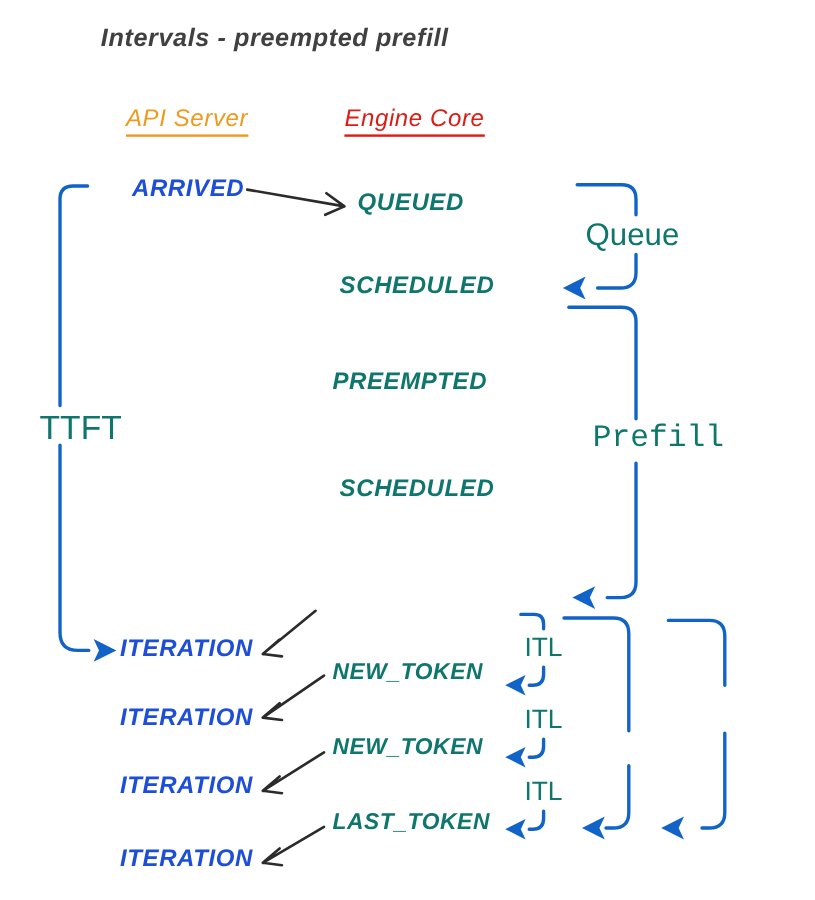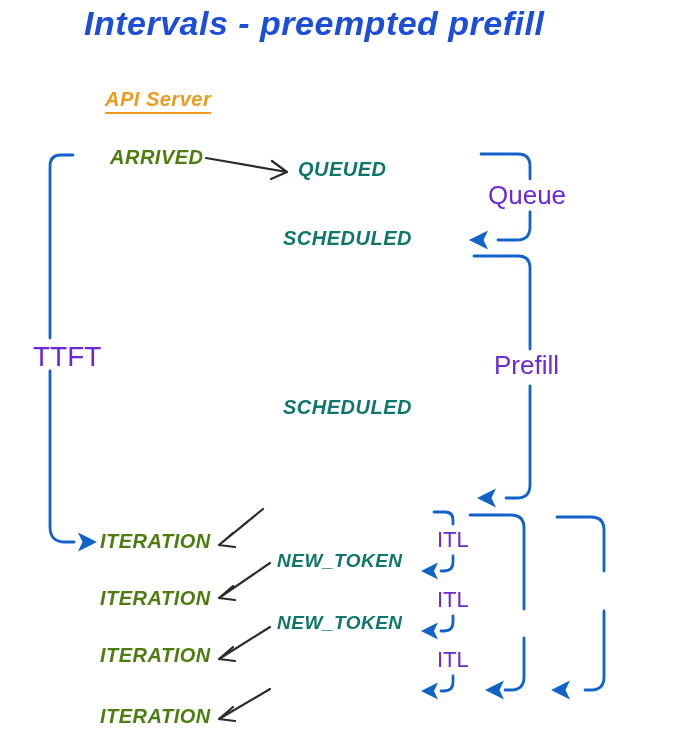--- a/index.html
+++ b/index.html
@@ -2,51 +2,51 @@
 <html><head>
 <meta charset="utf-8">
 <style>
   html,body{margin:0;padding:0;background:#ffffff;}
   .canvas{
     position:relative;width:679px;height:750px;background:#ffffff;
     font-family:"Liberation Sans",sans-serif;overflow:hidden;
   }
   .lbl{position:absolute;white-space:nowrap;line-height:1.15;}
   .title{
-    left:84px;top:4px;font-size:34px;font-weight:bold;font-style:italic;
-    color:#1d4ed8;letter-spacing:.5px;
+    left:84px;top:20px;font-size:21px;font-weight:bold;font-style:italic;
+    color:#404040;letter-spacing:.5px;
   }
   .hdr{
-    font-size:20px;font-weight:bold;font-style:italic;letter-spacing:.5px;
+    font-size:20px;font-weight:normal;font-style:italic;letter-spacing:.5px;
     border-bottom:2px solid currentColor;padding-bottom:1px;
   }
   .hdr-api{left:105px;top:88px;color:#ee9a1d;}
   .hdr-eng{left:287px;top:88px;color:#dc1d15;}
   .ev{font-size:20px;font-weight:bold;font-style:italic;letter-spacing:.5px;}
-  .or{color:#4d7c0f;}
+  .or{color:#1d4ed8;}
   .rd{color:#0f766e;}
-  .blu{color:#6d28d9;font-weight:normal;font-style:normal;}
+  .blu{color:#0f766e;font-weight:normal;font-style:normal;}
   
   .p-arrived   {left:110px;top:146px;}
   .p-queued    {left:298px;top:158px;}
   .p-sched1    {left:283px;top:227px;}
   .p-preempted {left:277px;top:307px;}
   .p-sched2    {left:283px;top:396px;}
   .p-first     {left:267px;top:501px;font-size:19px;}
   .p-iter1     {left:100px;top:530px;}
   .p-new1      {left:277px;top:550px;font-size:19px;}
   .p-iter2     {left:100px;top:587px;}
   .p-new2      {left:277px;top:612px;font-size:19px;}
   .p-iter3     {left:100px;top:644px;}
   .p-last      {left:277px;top:675px;font-size:19px;}
   .p-iter4     {left:100px;top:705px;}
   
   .p-ttft      {left:21px; top:341px;font-size:28px;margin-left:12px;}
   .p-queue     {left:488px;top:181px;font-size:26px;}
-  .p-prefill   {left:494px;top:351px;font-size:26px;}
+  .p-prefill   {left:494px;top:351px;font-size:26px;font-family:Liberation Mono, monospace;}
   .p-itl1      {left:437px;top:527px;font-size:22px;}
   .p-itl2      {left:437px;top:587px;font-size:22px;}
   .p-itl3      {left:437px;top:647px;font-size:22px;}
   .p-decode    {left:478px;top:611px;font-size:25px;}
   .p-inference {left:548px;top:576px;font-size:25px;}
   svg.wires{position:absolute;left:0;top:0;}
   .bl{stroke:#1263c7;stroke-width:2.8;fill:none;stroke-linecap:round;stroke-linejoin:round;}
   .bh{fill:#1263c7;stroke:none;}
   .bk{stroke:#2b2b2b;stroke-width:2.2;fill:none;stroke-linecap:round;stroke-linejoin:round;}
 </style>
@@ -110,32 +110,35 @@
       <path class="bk" d="M 270 627 L 219 659 M 219 659 L 233 647 M 219 659 L 235 661"></path>
     </g>
     <g>
       <path class="bk" d="M 270 689 L 219 719 M 219 719 L 233 707 M 219 719 L 235 721"></path>
     </g>
   </svg>
 
   <div class="lbl title">Intervals - preempted prefill</div>
 
   <div class="lbl hdr hdr-api">API Server</div>
+  <div class="lbl hdr hdr-eng">Engine Core</div>
 
   <div class="lbl ev or p-arrived">ARRIVED</div>
   <div class="lbl ev or p-iter1">ITERATION</div>
   <div class="lbl ev or p-iter2">ITERATION</div>
   <div class="lbl ev or p-iter3">ITERATION</div>
   <div class="lbl ev or p-iter4">ITERATION</div>
 
   <div class="lbl ev rd p-queued">QUEUED</div>
   <div class="lbl ev rd p-sched1">SCHEDULED</div>
+  <div class="lbl ev rd p-preempted">PREEMPTED</div>
   <div class="lbl ev rd p-sched2">SCHEDULED</div>
   <div class="lbl ev rd p-new1">NEW_TOKEN</div>
   <div class="lbl ev rd p-new2">NEW_TOKEN</div>
+  <div class="lbl ev rd p-last">LAST_TOKEN</div>
 
   <div class="lbl blu p-ttft">TTFT</div>
   <div class="lbl blu p-queue">Queue</div>
   <div class="lbl blu p-prefill">Prefill</div>
   <div class="lbl blu p-itl1">ITL</div>
   <div class="lbl blu p-itl2">ITL</div>
   <div class="lbl blu p-itl3">ITL</div>
 
 </div>
 

